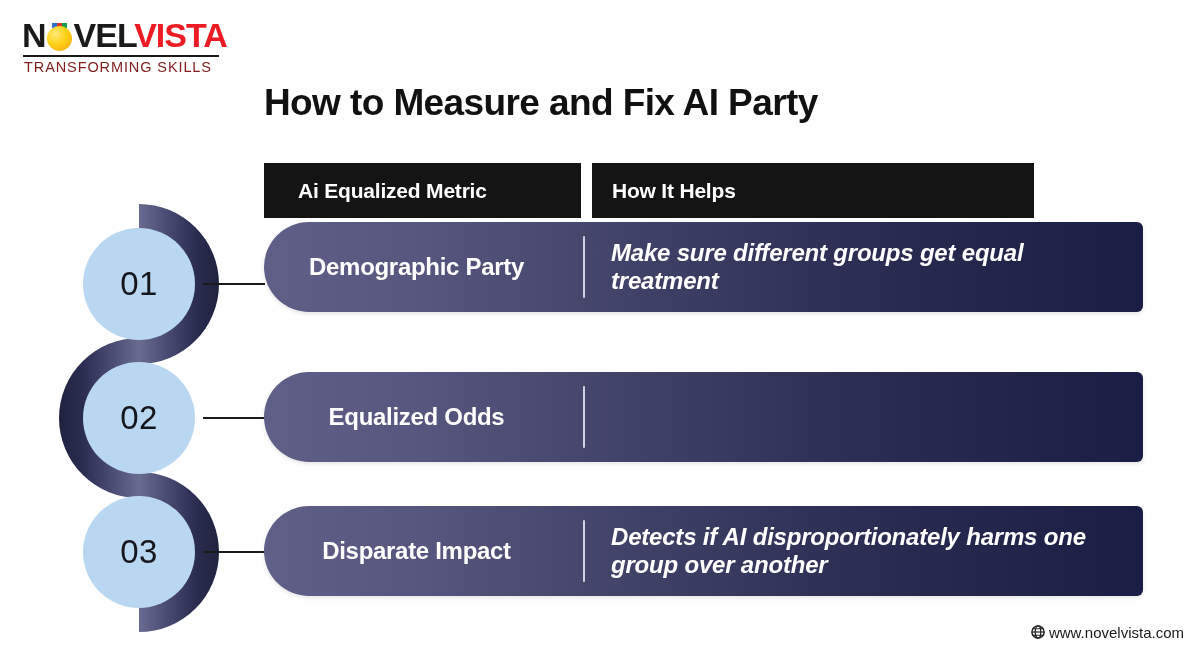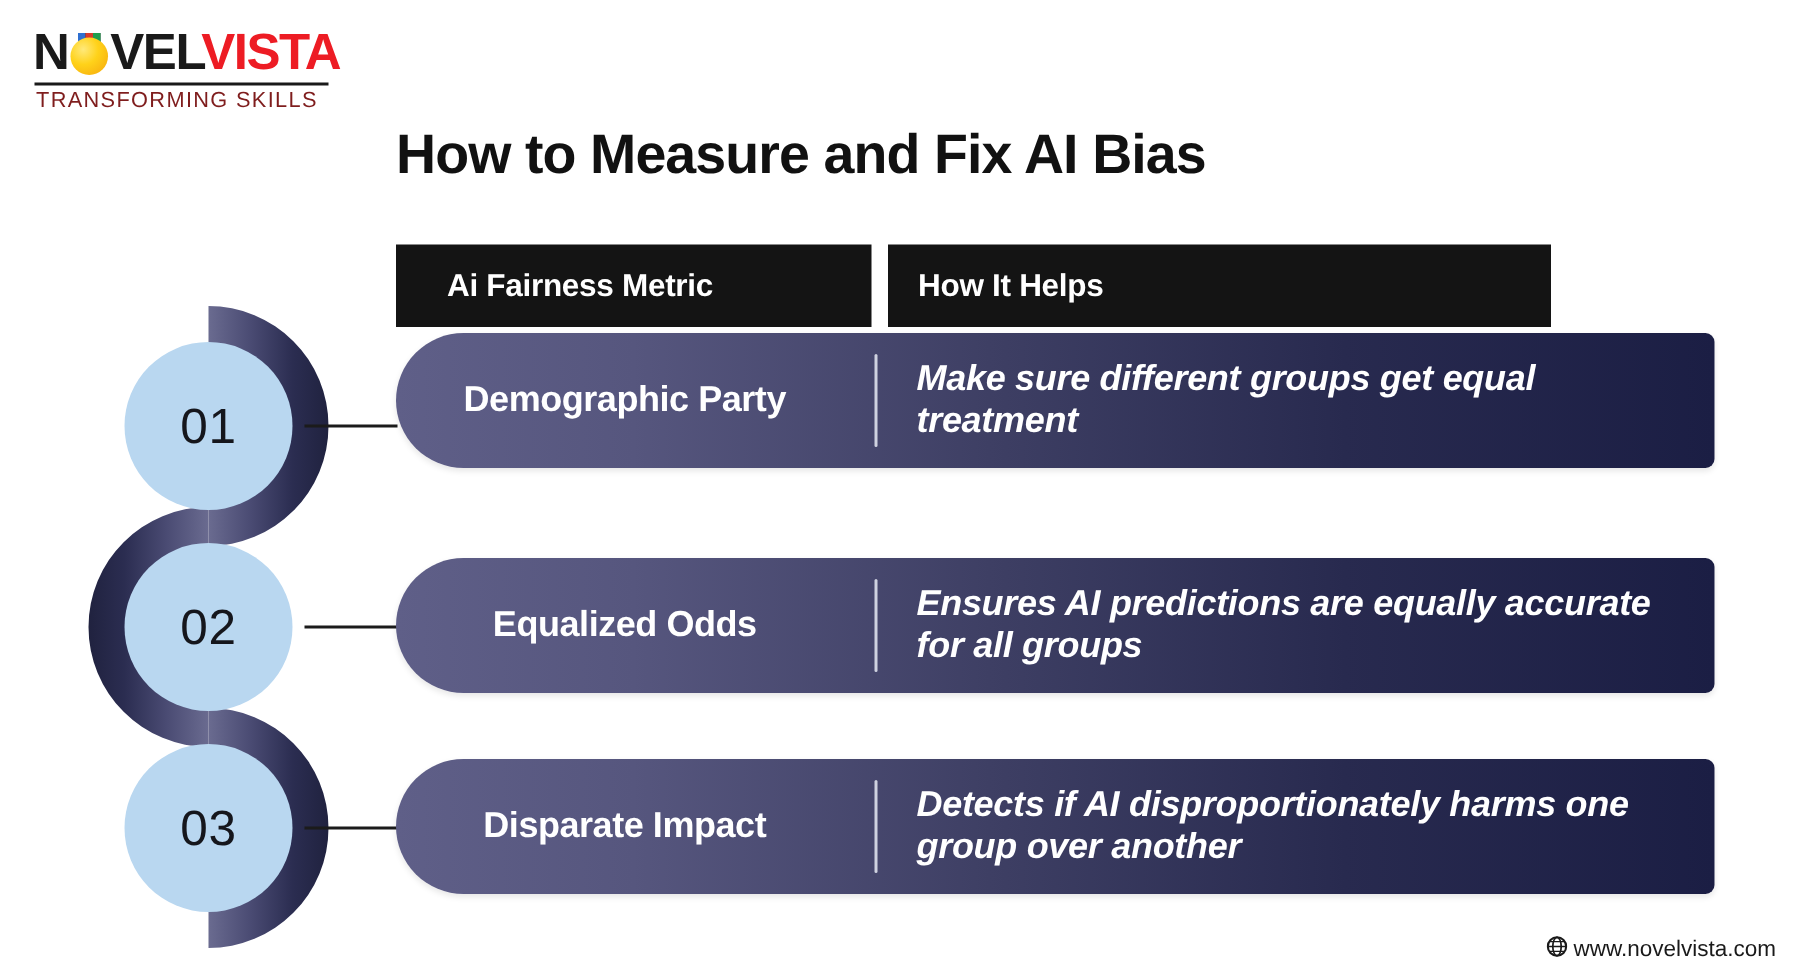--- a/index.html
+++ b/index.html
@@ -239,24 +239,24 @@
       <span class="logo-n">N</span><span id="logo-bulb"><span id="logo-bulb-cap">
             <i style="background:#2f6fd0"></i>
             <i style="background:#d83a2c"></i>
             <i style="background:#1f9d4e"></i>
           </span><span id="logo-bulb-globe"></span></span><span class="logo-vel">VEL</span><span class="logo-vista">VISTA</span>
     </div>
     <div id="logo-rule"></div>
     <div id="logo-tagline">TRANSFORMING SKILLS</div>
   </div>
 
-  <div id="page-title">How to Measure and Fix AI Bias</div>
+  <div id="page-title">How to Measure and Fix AI Party</div>
 
   <div id="table-header">
-    <div class="hdr" id="hdr-metric">Ai Fairness Metric</div>
+    <div class="hdr" id="hdr-metric">Ai Equalized Metric</div>
     <div class="hdr" id="hdr-helps">How It Helps</div>
   </div>
 
   <svg id="ribbon" viewBox="0 0 1200 650">
     <defs>
       <linearGradient id="gradR" x1="0" y1="0" x2="1" y2="0">
         <stop offset="0%" stop-color="#6a6b90"></stop>
         <stop offset="35%" stop-color="#4a4b73"></stop>
         <stop offset="70%" stop-color="#2b2d51"></stop>
         <stop offset="100%" stop-color="#20223f"></stop>
@@ -286,21 +286,20 @@
 
   <div class="row-pill" id="row-1">
     <div class="pill-metric">Demographic Party</div>
     <div class="pill-divider"></div>
     <div class="pill-desc">Make sure different groups get equal treatment</div>
   </div>
 
   <div class="row-pill" id="row-2">
     <div class="pill-metric">Equalized Odds</div>
     <div class="pill-divider"></div>
-    <div class="pill-desc">Ensures AI predictions are equally accurate for all groups</div>
   </div>
 
   <div class="row-pill" id="row-3">
     <div class="pill-metric">Disparate Impact</div>
     <div class="pill-divider"></div>
     <div class="pill-desc">Detects if AI disproportionately harms one group over another</div>
   </div>
 
   <div id="footer">
     <span id="globe-icon">

